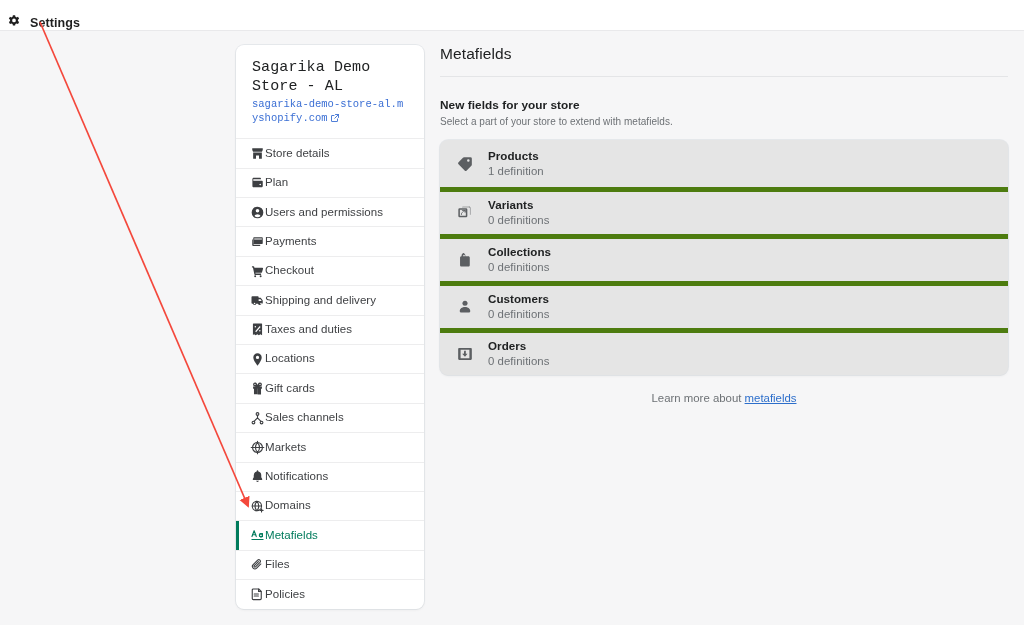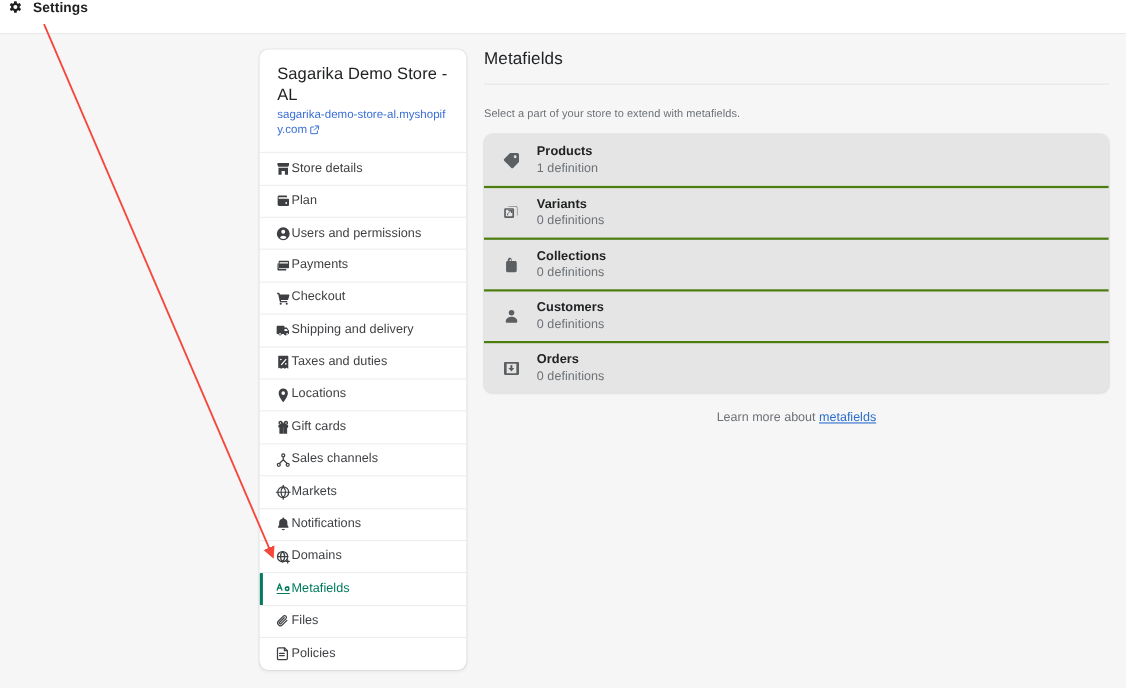--- a/index.html
+++ b/index.html
@@ -20,21 +20,21 @@
 
   
   .topbar {
     position: absolute;
     top: 0; left: 0;
     width: 1024px;
     height: 31px;
     background: #ffffff;
     border-bottom: 1px solid #e9e9eb;
     display: flex;
-    align-items: flex-start;
+    align-items: flex-end;
     padding-left: 6px;
     gap: 8px;
   }
   .topbar .gear { width: 16px; height: 16px; display: block; flex: none; }
   .topbar-title {
     font-size: 12.5px;
     font-weight: 700;
     color: #1f1f1f;
     letter-spacing: .1px;
   }
@@ -53,21 +53,21 @@
     position: absolute;
     left: 236px;
     top: 14px;
     width: 188px;
     background: #ffffff;
     border-radius: 8px;
     box-shadow: 0 0 0 1px rgba(6,44,82,.06), 0 1px 3px rgba(0,0,0,.06);
     overflow: hidden;
   }
 
-  .store-head { padding: 14px 16px 12px 16px; }
+  .store-head { padding: 14px 16px 12px 16px; font-family: Liberation Mono, monospace; }
   .store-name {
     font-size: 15px;
     font-weight: 400;
     color: #202223;
     line-height: 1.25;
     letter-spacing: .1px;
   }
   .store-url {
     display: block;
     margin-top: 0;
@@ -142,21 +142,21 @@
     border-radius: 8px;
     box-shadow: 0 0 0 1px rgba(6,44,82,.06), 0 1px 3px rgba(0,0,0,.06);
     overflow: hidden;
   }
   .res-row {
     display: flex;
     align-items: center;
     gap: 14px;
     height: 47px;
     padding: 0 16px;
-    border-top: 2px solid #4d7c0f;
+    border-top: 5px solid #4d7c0f;
     cursor: pointer;
   }
   .res-row:first-child { border-top: none; }
   .res-row .ico { width: 18px; height: 18px; flex: none; display: block; }
   .res-name {
     font-size: 11.6px;
     font-weight: 700;
     color: #202223;
     line-height: 1.3;
     letter-spacing: .05px;
@@ -324,20 +324,21 @@
             </svg></span>
           <span class="lbl">Policies</span>
         </div>
       </div>
   </div>
 
   <div class="content">
     <div class="page-title">Metafields</div>
 
     <div class="section-head">
+      <div class="section-title">New fields for your store</div>
       <div class="section-sub">Select a part of your store to extend with metafields.</div>
     </div>
 
     <div class="res-card" id="res-list">
         <div class="res-row">
           <span class="ico" style="color: rgb(92, 95, 98);"><svg viewBox="0 0 20 20" width="18" height="18" fill="currentColor">
               <path d="M9.1 2.4H16a1.6 1.6 0 0 1 1.6 1.6v6.9c0 .4-.2.8-.5 1.1l-5.2 5.2a1.6 1.6 0 0 1-2.3 0l-6.8-6.8a1.6 1.6 0 0 1 0-2.3L8 2.9c.3-.3.7-.5 1.1-.5Zm4.6 2.3a1.4 1.4 0 1 0 0 2.8 1.4 1.4 0 0 0 0-2.8Z"></path>
             </svg></span>
           <div>
             <div class="res-name">Products</div>

